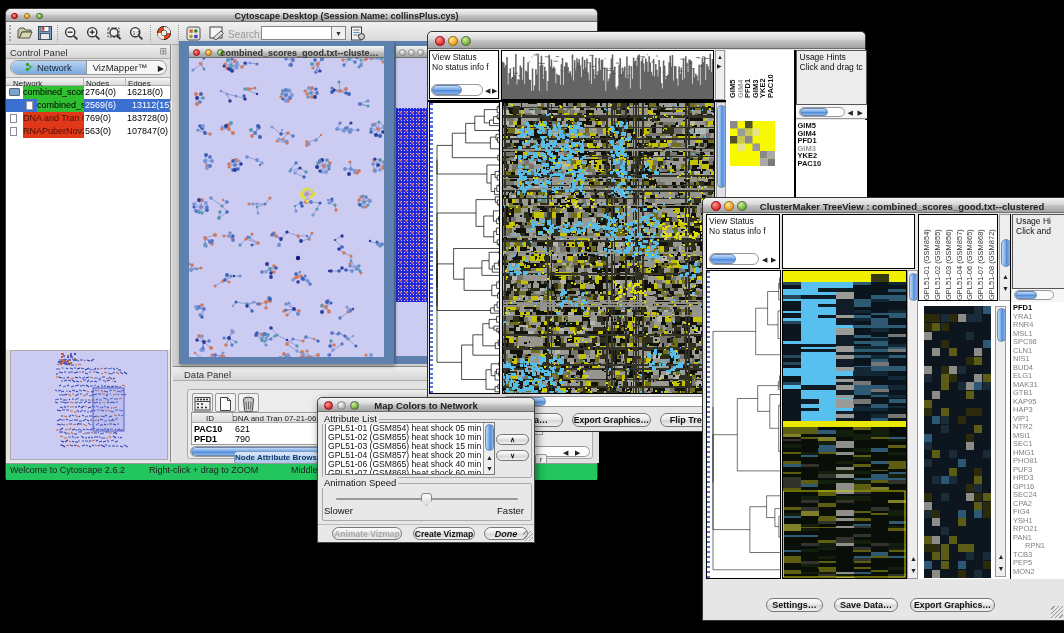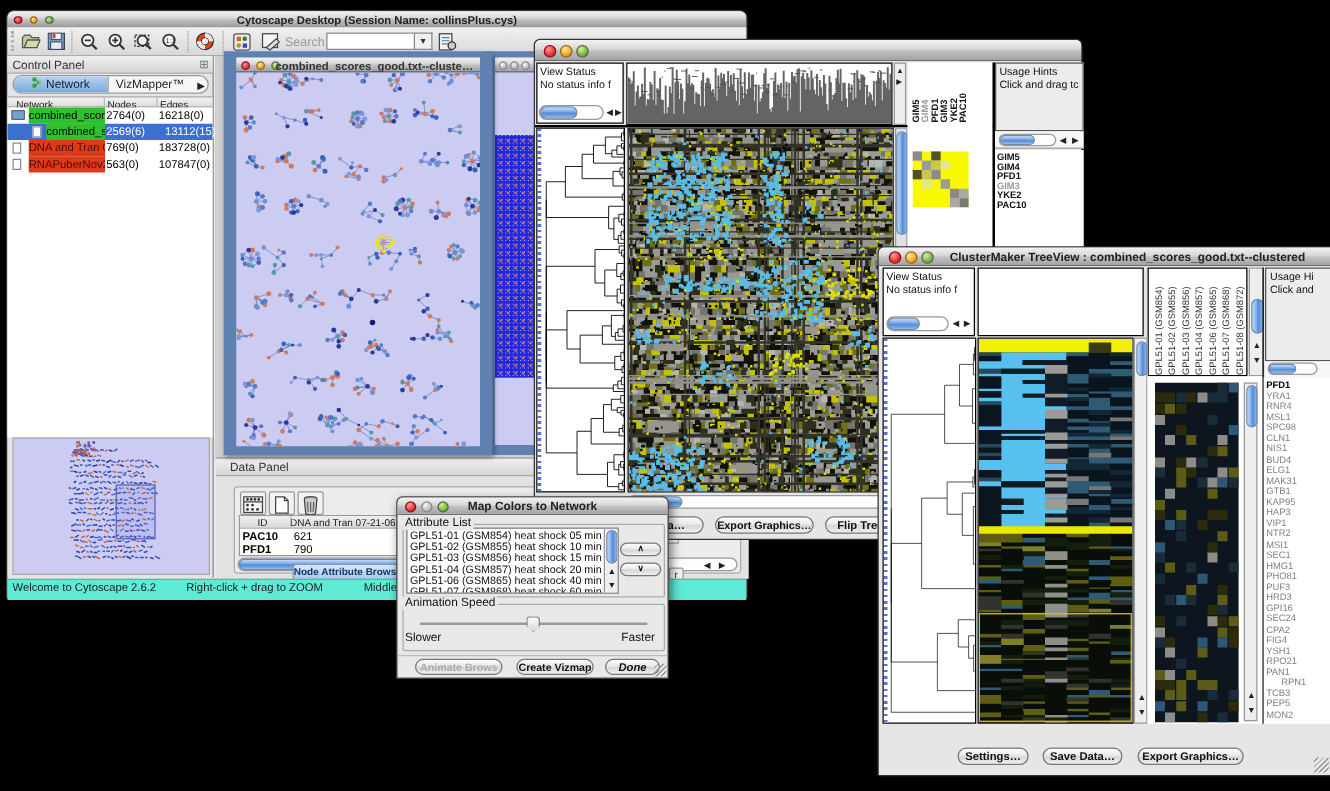--- a/index.html
+++ b/index.html
@@ -20,21 +20,21 @@
 .aqbtn { position:absolute; background:linear-gradient(180deg,#fdfdfd,#e8e8e8 45%,#d6d6d6 55%,#f0f0f0); border:1.4px solid #777; border-radius:999px; text-align:center; font-weight:bold; color:#111; white-space:nowrap; overflow:hidden; }
 .glabel { position:absolute; background:#e8e8e8; padding:0 2px; z-index:2; color:#111; }
 .arr { color:#222; font-size:7px; line-height:1; position:absolute; }
 </style></head><body>
 
 <div class="abs" style="left:5px;top:8px;width:593px;height:471px;background:#e8e8e8;border:1px solid #3a3a3a;border-radius:6px 6px 0 0;z-index:1;">
   <div class="tbar" style="position:absolute;left:0;top:0;width:100%;height:13px;border-radius:5px 5px 0 0;">
     <div class="tl r" style="left:5px;top:3.5px;width:6.5px;height:6.5px;"></div>
     <div class="tl y" style="left:17.5px;top:3.5px;width:6.5px;height:6.5px;"></div>
     <div class="tl g" style="left:30px;top:3.5px;width:6.5px;height:6.5px;"></div>
-    <div class="ttext" style="top:2px;font-size:9px;">Cytoscape Desktop (Session Name: collinsPlus.cys)</div>
+    <div class="ttext" style="top:2px;font-size:9px;margin-left:45px;">Cytoscape Desktop (Session Name: collinsPlus.cys)</div>
   </div>
 
   <div style="position:absolute;left:0;top:13px;width:100%;height:23px;background:linear-gradient(180deg,#f0f0f0,#d8d8d8);border-bottom:1px solid #aaa;">
     <div style="position:absolute;left:3px;top:3px;border-left:2px dotted #aaa;height:16px;"></div>
     <div style="position:absolute;left:11px;top:4px;"><svg width="16" height="14" viewBox="0 0 16 14">
           <path d="M1 12V4l2-2h4l1.5 2H14v2H5L2.5 12z" fill="#c8c89a" stroke="#555" stroke-width="1"></path>
           <path d="M2.5 12L5 6h10l-2.5 6z" fill="#d8d8aa" stroke="#555" stroke-width="1"></path>
         </svg></div>
     <div style="position:absolute;left:32px;top:4px;"><svg width="14" height="14" viewBox="0 0 14 14">
           <rect x="0.5" y="0.5" width="13" height="13" fill="#7a9cc8" stroke="#345"></rect>
@@ -216,21 +216,21 @@
       <div class="sb-tr" style="left:2px;top:56px;width:400px;height:11px;"></div>
       <div class="sb-p" style="left:3px;top:57px;width:332px;height:9px;"></div>
       <span class="arr" style="left:375px;top:59px;">◀</span>
       <span class="arr" style="left:387px;top:59px;">▶</span>
     </div>
     <div style="position:absolute;left:61px;top:84px;width:84px;height:13px;background:linear-gradient(180deg,#d8e8fa,#a8c8ec);border:1px solid #7a9cc0;border-radius:3px;font-size:8px;font-weight:bold;color:#14386a;text-align:center;line-height:12px;white-space:nowrap;overflow:hidden;">Node Attribute Brows</div>
     <div style="position:absolute;left:362px;top:87px;width:12px;height:11px;background:#f4f4f4;border:1px solid #999;border-radius:2px;font-size:8px;line-height:10px;text-align:center;color:#333;">r</div>
   </div>
   <div style="position:absolute;right:1px;bottom:1px;width:9px;height:9px;background:repeating-linear-gradient(135deg,transparent 0 2px,#999 2px 3px);"></div>
 
-  <div style="position:absolute;left:0;top:454px;width:100%;height:17px;background:#5eead4;border-top:1px solid #999;font-size:9px;color:#222;">
+  <div style="position:absolute;left:0;top:454px;width:100%;height:17px;background:#22c55e;border-top:1px solid #999;font-size:9px;color:#222;">
     <span style="position:absolute;left:4px;top:1px;">Welcome to Cytoscape 2.6.2</span>
     <span style="position:absolute;left:143px;top:1px;">Right-click + drag  to  ZOOM</span>
     <span style="position:absolute;left:285px;top:1px;">Middle-click + drag to PAN</span>
   </div>
 </div>
 
 <div class="abs" style="left:388px;top:41px;width:46px;height:323px;background:#5f81b0;z-index:2;">
   <div class="tbar" style="position:absolute;left:8px;top:5px;width:38px;height:12px;">
     <div class="tl n" style="left:3px;top:2.5px;width:7px;height:7px;"></div>
     <div class="tl n" style="left:12px;top:2.5px;width:7px;height:7px;"></div>
@@ -1118,17 +1118,17 @@
   </div>
   <div class="aqbtn" style="left:178px;top:36px;width:33px;height:11px;font-size:7px;line-height:10px;">∧</div>
   <div class="aqbtn" style="left:178px;top:52px;width:33px;height:11px;font-size:7px;line-height:10px;">∨</div>
   <div style="position:absolute;left:4px;top:85px;width:210px;height:38px;border:1px solid #aaa;border-radius:2px;"></div>
   <div class="glabel" style="left:4px;top:79px;font-size:9.5px;">Animation Speed</div>
   <div style="position:absolute;left:18px;top:100px;width:182px;height:2px;background:#999;border-radius:1px;"></div>
   <div style="position:absolute;left:103px;top:95px;width:11px;height:13px;background:linear-gradient(180deg,#fdfdfd,#d8d8d8);border:1px solid #888;border-radius:3px 3px 5px 5px;clip-path:polygon(0 0,100% 0,100% 60%,50% 100%,0 60%);"></div>
   <div style="position:absolute;left:6px;top:107px;font-size:9.5px;color:#111;">Slower</div>
   <div style="position:absolute;right:10px;top:107px;font-size:9.5px;color:#111;">Faster</div>
   <div style="position:absolute;left:0;top:126px;width:100%;border-top:1px solid #bbb;"></div>
-  <div class="aqbtn" style="left:14px;top:129px;width:70px;height:13px;font-size:8.5px;line-height:12px;color:#aaa;">Animate Brows</div>
+  <div class="aqbtn" style="left:14px;top:129px;width:70px;height:13px;font-size:8.5px;line-height:12px;color:#aaa;">Animate Vizmap</div>
   <div class="aqbtn" style="left:95px;top:129px;width:62px;height:13px;font-size:8.5px;line-height:12px;">Create Vizmap</div>
   <div class="aqbtn" style="left:166px;top:129px;width:44px;height:13px;font-size:9px;line-height:12px;font-style:italic;">Done</div>
   <div style="position:absolute;right:1px;bottom:1px;width:10px;height:10px;background:repeating-linear-gradient(135deg,transparent 0 2px,#999 2px 3px);"></div>
 </div>
 
 </body></html>

